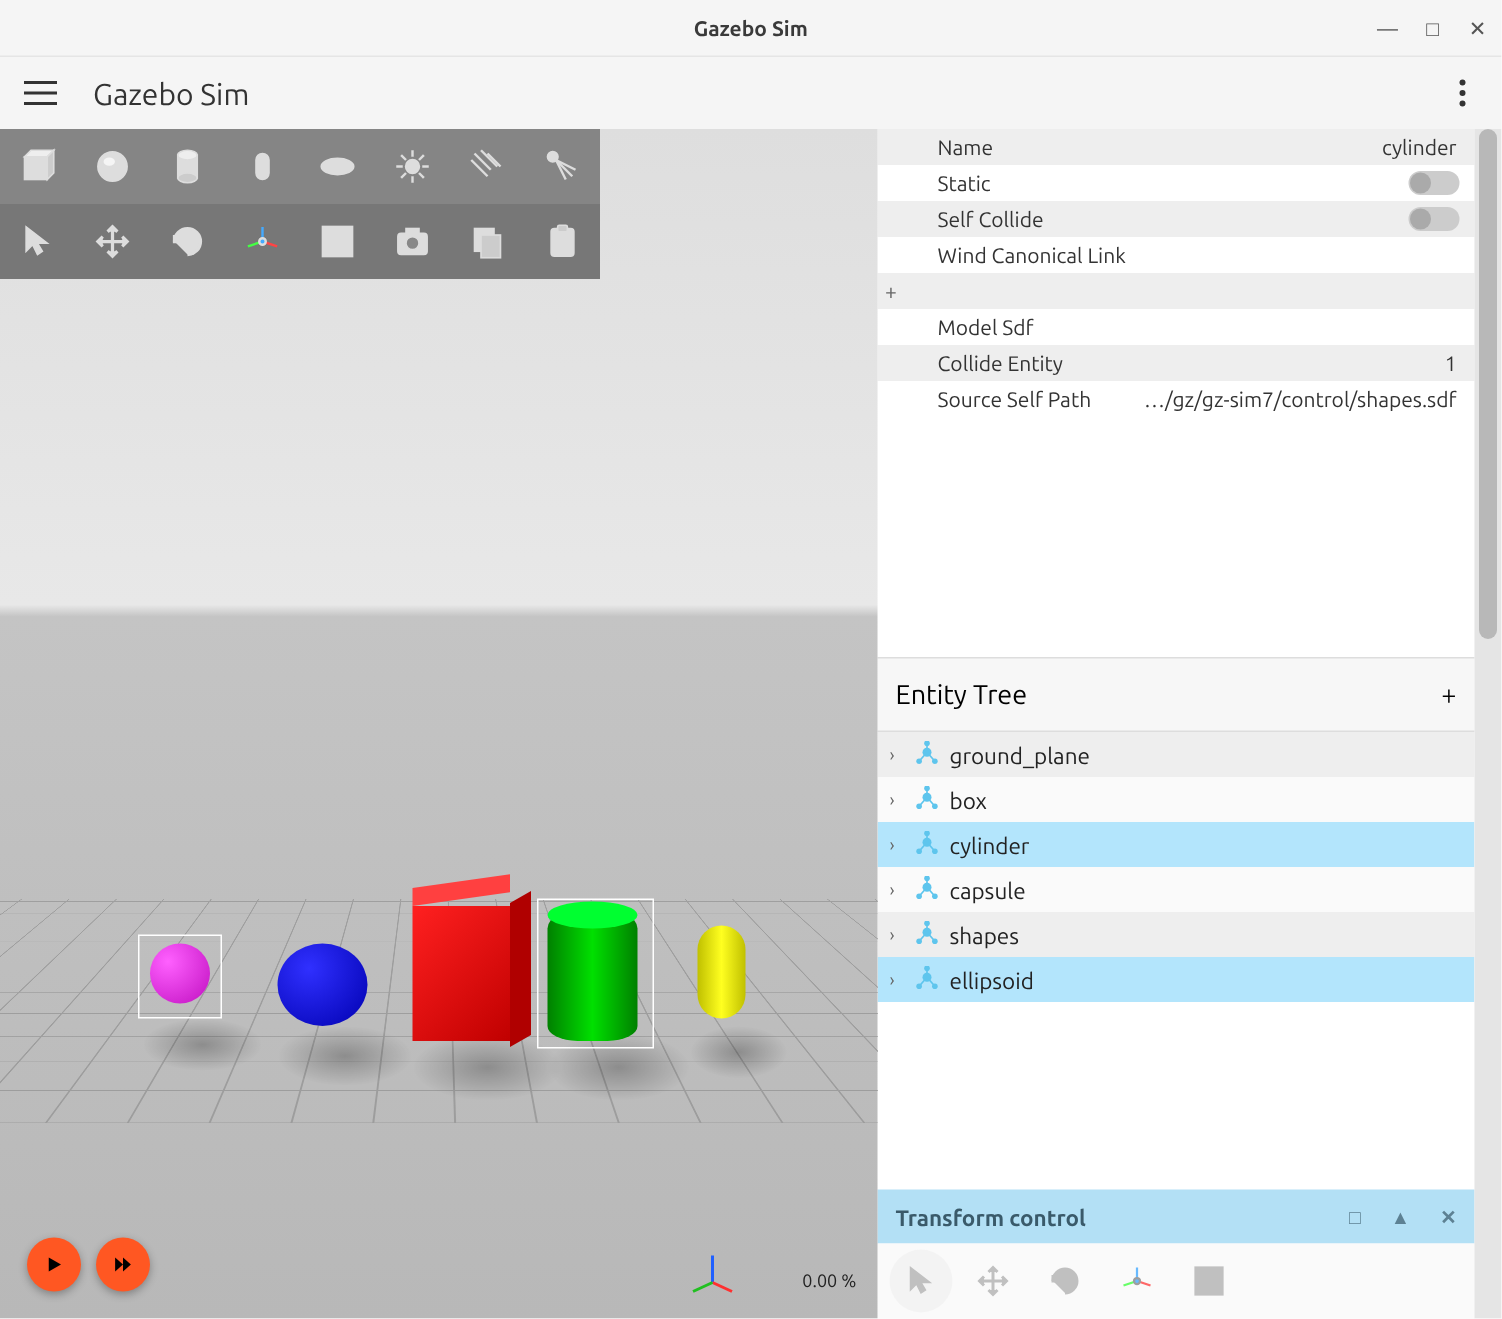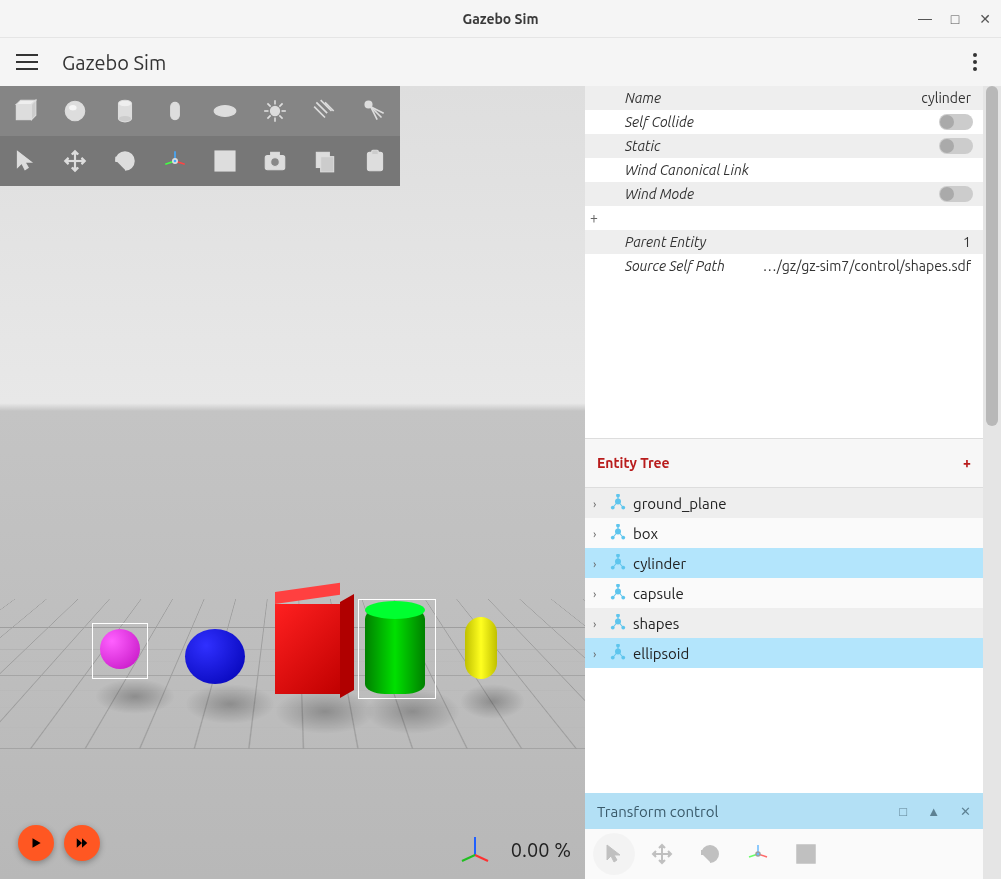--- a/index.html
+++ b/index.html
@@ -41,48 +41,48 @@
 .red-box::before { content: ""; position: absolute; top: -12px; left: 0; width: 65px; height: 12px; background: #ff4040; transform: skewY(-8deg); transform-origin: left; }
 .red-box::after { content: ""; position: absolute; top: -6px; right: -14px; width: 14px; height: 96px; background: #b00000; transform: skewY(-30deg); transform-origin: top; }
 .green-cyl { bottom: 185px; left: 365px; width: 60px; height: 90px; background: linear-gradient(90deg, #008000, #00e000, #008000); border-radius: 30px 30px 20px 20px / 15px 15px 10px 10px; }
 .green-cyl::before { content: ""; position: absolute; top: -3px; left: 0; width: 60px; height: 18px; background: #00ff30; border-radius: 50%; }
 .yellow-cap { bottom: 200px; left: 465px; width: 32px; height: 62px; background: linear-gradient(90deg, #c0c000, #ffff20, #c0c000); border-radius: 16px; }
 .shadow-blob { position: absolute; background: radial-gradient(ellipse, rgba(0,0,0,0.25), transparent 70%); border-radius: 50%; }
 
 .playback { position: absolute; bottom: 18px; left: 18px; display: flex; gap: 10px; z-index: 5; }
 .play-btn { width: 36px; height: 36px; border-radius: 50%; background: #ff5722; display: flex; align-items: center; justify-content: center; cursor: pointer; box-shadow: 0 2px 6px rgba(0,0,0,0.3); }
 .play-btn svg { fill: #000; }
-.status-pct { position: absolute; bottom: 18px; right: 14px; font-size: 20px; color: #222; z-index: 5; }
+.status-pct { position: absolute; bottom: 18px; right: 14px; font-size: 12px; color: #222; z-index: 5; }
 .viewport .coord-cross { position: absolute; bottom: 16px; right: 95px; z-index: 5; }
 
 .inspector { padding-bottom: 8px; }
 .insp-row { display: flex; align-items: center; height: 24px; padding: 0 6px 0 0; font-size: 14px; color: #333; }
 .insp-row:nth-child(odd) { background: #eeeeee; }
-.insp-row .label { flex: 1; padding-left: 22px; font-style: italic; }
+.insp-row .label { flex: 1; padding-left: 22px; }
 .insp-row .plus { width: 18px; text-align: center; color: #666; }
 .insp-row .value { text-align: right; padding-right: 6px; }
 .toggle { width: 34px; height: 16px; background: #ccc; border-radius: 8px; position: relative; margin-right: 4px; }
 .toggle::after { content: ""; position: absolute; left: 1px; top: 1px; width: 14px; height: 14px; background: #aaa; border-radius: 50%; }
 
 .panel-title { height: 50px; display: flex; align-items: center; justify-content: space-between; padding: 0 12px; border-top: 1px solid #ddd; border-bottom: 1px solid #ddd; background: #f7f7f7; }
-.panel-title span { font-size: 14px; color: #b91c1c; font-weight: bold; }
+.panel-title span { font-size: 18px; color: #000000; }
 .plus-big { font-size: 28px; color: #888; cursor: pointer; font-weight: 300; }
 
 .tree { flex: 1; overflow: auto; }
 .tree-item { height: 30px; display: flex; align-items: center; padding-left: 8px; font-size: 15px; color: #222; cursor: pointer; }
 .tree-item:nth-child(odd) { background: #eeeeee; }
 .tree-item:nth-child(even) { background: #fafafa; }
 .tree-item.selected { background: #b3e5fc !important; }
 .tree-item .chev { width: 14px; font-size: 12px; color: #666; }
 .tree-item .node-icon { width: 22px; display: flex; justify-content: center; margin-right: 4px; }
 .tree-item .node-icon svg { width: 18px; height: 18px; }
 .tree-item .indent { width: 18px; }
 
 .transform-panel { }
-.transform-header { height: 36px; background: #b3e0f5; display: flex; align-items: center; padding: 0 12px; justify-content: space-between; color: #3a5a6a; font-size: 15px; }
+.transform-header { height: 36px; background: #b3e0f5; display: flex; align-items: center; padding: 0 12px; justify-content: space-between; color: #3a5a6a; font-size: 15px; font-weight: bold; }
 .transform-header .hdr-ctrls { display: flex; gap: 20px; align-items: center; }
 .transform-header .hdr-ctrls span { cursor: pointer; font-size: 13px; opacity: 0.7; }
 .transform-tools { height: 50px; background: #fafafa; display: flex; align-items: center; padding-left: 8px; gap: 6px; }
 .ttool { width: 42px; height: 42px; display: flex; align-items: center; justify-content: center; opacity: 0.5; cursor: pointer; }
 .ttool svg { width: 24px; height: 24px; fill: #888; stroke: #888; }
 .ttool.active { opacity: 0.8; }
 .ttool:first-child { background: #eee; border-radius: 50%; }
 
 svg.model-icon circle.main { fill: #5ec5ed; }
 svg.model-icon circle.sat { fill: #5ec5ed; }
@@ -283,44 +283,44 @@
 
   <div class="sidebar">
     <div class="inspector" id="inspector">
         <div class="insp-row">
           <span class="plus"></span>
           <span class="label">Name</span>
           <span class="value">cylinder</span>
         </div>
         <div class="insp-row">
           <span class="plus"></span>
+          <span class="label">Static</span>
+          <div class="toggle"></div>
+        </div>
+        <div class="insp-row">
+          <span class="plus"></span>
           <span class="label">Self Collide</span>
           <div class="toggle"></div>
         </div>
         <div class="insp-row">
           <span class="plus"></span>
-          <span class="label">Static</span>
-          <div class="toggle"></div>
-        </div>
-        <div class="insp-row">
-          <span class="plus"></span>
           <span class="label">Wind Canonical Link</span>
           <span class="value"></span>
         </div>
         <div class="insp-row">
-          <span class="plus"></span>
-          <span class="label">Wind Mode</span>
-          <div class="toggle"></div>
-        </div>
-        <div class="insp-row">
           <span class="plus">+</span>
         </div>
         <div class="insp-row">
           <span class="plus"></span>
-          <span class="label">Parent Entity</span>
+          <span class="label">Model Sdf</span>
+          <span class="value"></span>
+        </div>
+        <div class="insp-row">
+          <span class="plus"></span>
+          <span class="label">Collide Entity</span>
           <span class="value">1</span>
         </div>
         <div class="insp-row">
           <span class="plus"></span>
           <span class="label">Source Self Path</span>
           <span class="value">…/gz/gz-sim7/control/shapes.sdf</span>
         </div>
       </div>
     <div style="flex:0.5"></div>
     <div class="panel-title">

